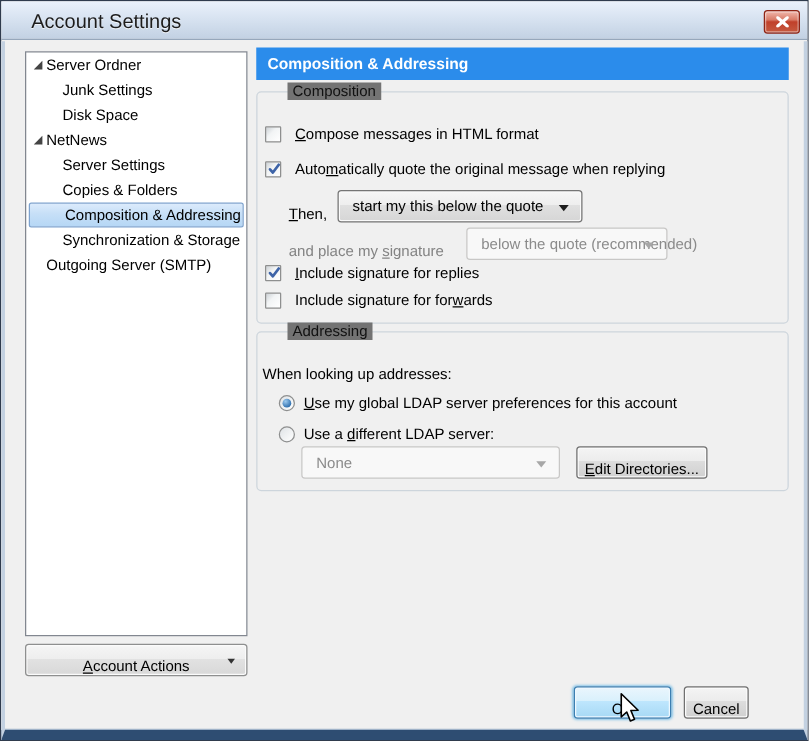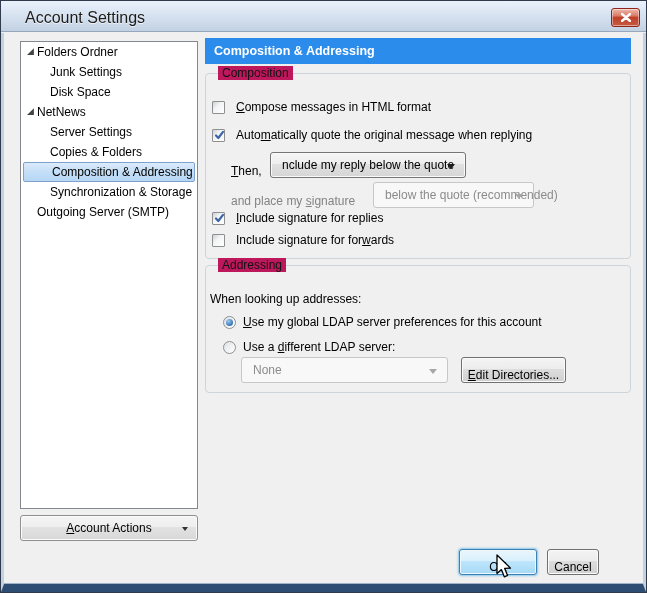--- a/index.html
+++ b/index.html
@@ -49,37 +49,37 @@
     border:1px solid #7da2ce; border-radius:2px;
     background:linear-gradient(#dcebfc, #c6dff7 45%, #b6d7f5);
     left:2px; right:2px;
   }
   
   .acct-btn{
     position:absolute; left:16px; top:482px; width:178px; height:26px;
     border:1px solid #8e8f8f; border-radius:3px;
     background:linear-gradient(#f5f5f5, #eeeeee 45%, #e2e2e2 46%, #d8d8d8);
     box-shadow:inset 0 0 0 1px #fbfbfb;
-    display:flex; align-items:center; justify-content:center; font-size:12px;
+    display:flex; align-items:flex-end; justify-content:center; font-size:12px;
   }
   .acct-btn .menu-arrow{ position:absolute; right:9px; top:11px; width:0; height:0;
     border-left:3.5px solid transparent; border-right:3.5px solid transparent; border-top:4px solid #333; }
   
   .content-header{
     position:absolute; left:201px; top:5px; width:426px; height:26px;
     background:#2b8ceb; color:#fff; font-weight:bold; font-size:12.5px;
     display:flex; align-items:center; padding-left:9px;
   }
   
   .groupbox{
     position:absolute; left:201px; width:426px;
     border:1px solid #cdd5dc; border-radius:4px; background:#f0f0f0;
   }
   .groupbox .legend{
-    position:absolute; top:-8px; left:12px; background:#be185d; padding:0 4px; color:#111;
+    position:absolute; top:-8px; left:24px; background:#737373; padding:0 4px; color:#111;
   }
   .fs1{ top:40px; height:186px; }
   .fs2{ top:232px; height:128px; }
   .row{ position:absolute; display:flex; align-items:flex-end; }
   .u{ text-decoration:underline; }
   .disabled-text{ color:#838383; }
   
   .cb{
     width:13px; height:13px; border:1px solid #8e8f8f; border-radius:1px;
     background:linear-gradient(135deg,#cdd2d6, #f2f4f5 40%, #ffffff);
@@ -137,21 +137,21 @@
         <path d="M1 1 L9 8 M9 1 L1 8" stroke="#ffffff" stroke-width="2.4" stroke-linecap="round"></path>
       </svg>
     </div>
   </div>
 
   <div class="body">
 
     <div class="tree">
       <div class="ti" style="top:0">
         <span class="twisty">◢</span>
-        <span class="ti-label">Folders Ordner</span>
+        <span class="ti-label">Server Ordner</span>
       </div>
       <div class="ti child" style="top:20px">
         <span class="ti-label">Junk Settings</span>
       </div>
       <div class="ti child" style="top:40px">
         <span class="ti-label">Disk Space</span>
       </div>
       <div class="ti" style="top:60px">
         <span class="twisty">◢</span>
         <span class="ti-label">NetNews</span>
@@ -196,21 +196,21 @@
               <path d="M3 6.5 L5.3 9 L10 2.8" stroke="#3e64a8" stroke-width="2.2" fill="none" stroke-linecap="round" stroke-linejoin="round"></path>
             </svg>
         </span>
         <span style="margin-left:5px"><span>Auto</span><span class="u">m</span><span>atically quote the original message when replying</span></span>
       </div>
 
       <div class="row" style="left:25px; top:78px; height:26px">
         <span><span class="u">T</span><span>hen,</span></span>
       </div>
       <div class="combo" style="left:64px; top:78px; width:196px">
-        <span>nclude my reply below the quote</span>
+        <span>start my this below the quote</span>
         <span class="arrow"></span>
       </div>
 
       <div class="row disabled-text" style="left:25px; top:108px; height:26px">
         <span><span>and place my </span><span class="u">s</span><span>ignature</span></span>
       </div>
       <div class="combo disabled" style="left:167px; top:108px; width:161px">
         <span>below the quote (recommended)</span>
         <span class="arrow"></span>
       </div>

